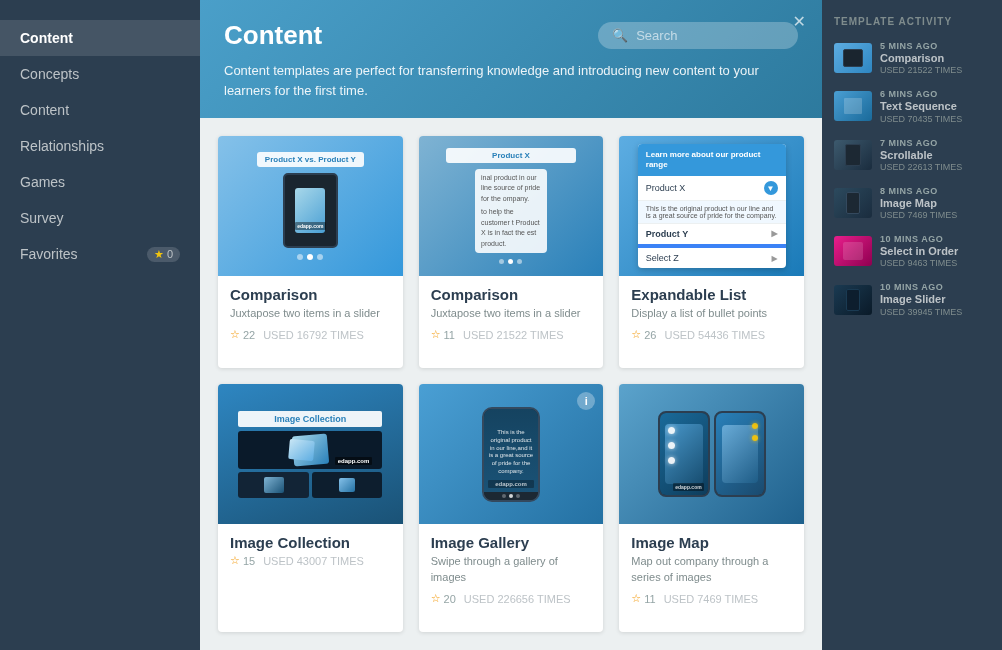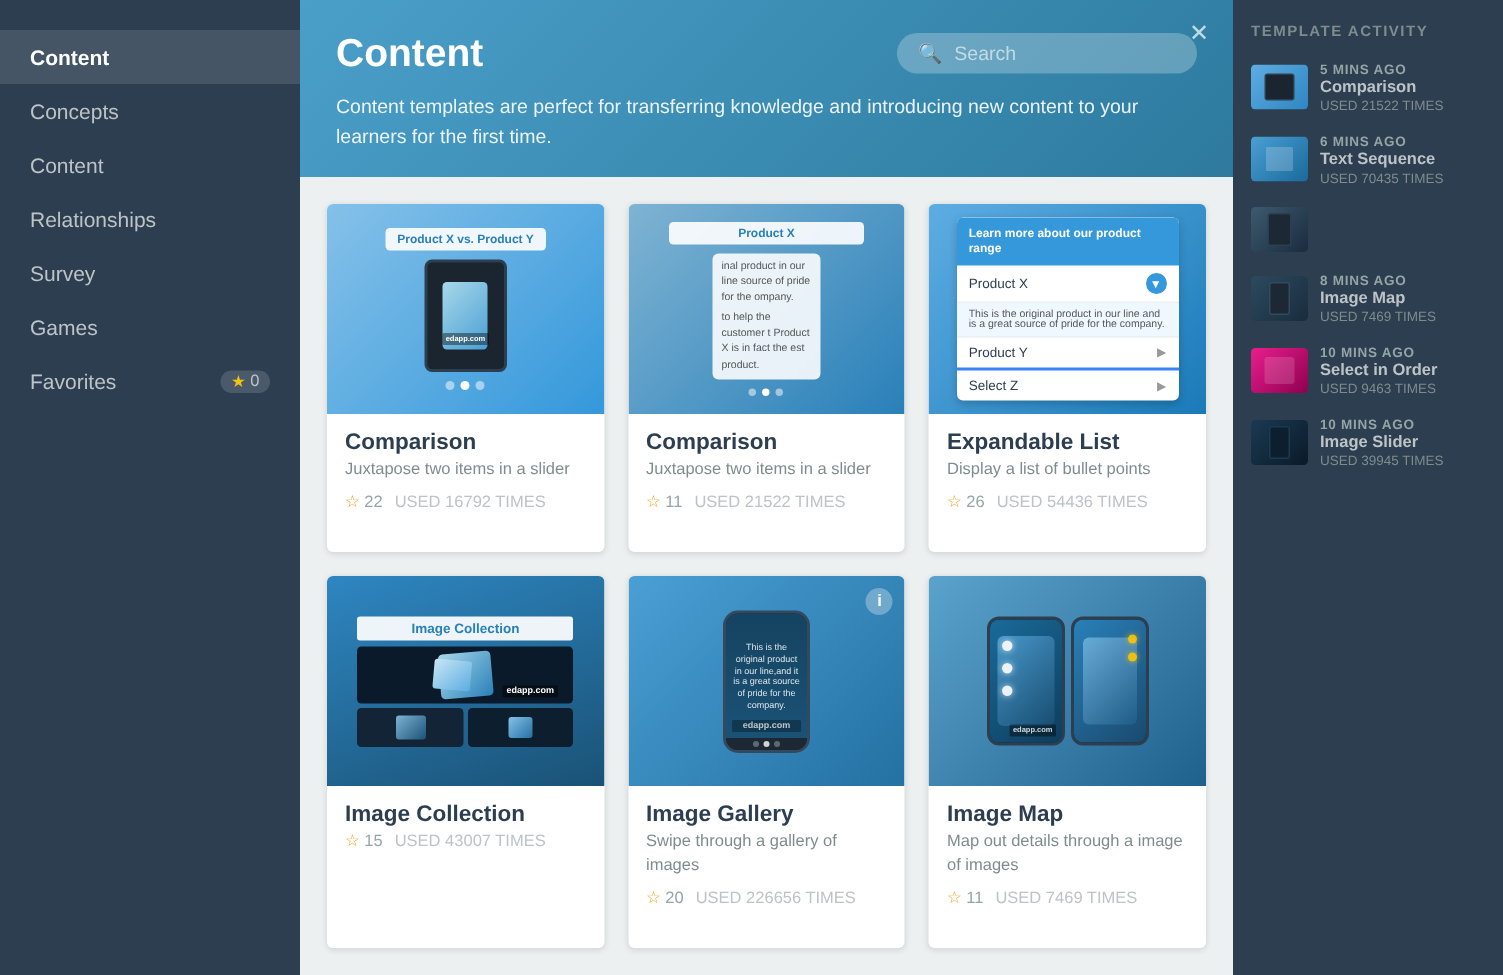--- a/index.html
+++ b/index.html
@@ -290,24 +290,24 @@
     <div class="sidebar-item">
       <span>Concepts</span>
     </div>
     <div class="sidebar-item">
       <span>Content</span>
     </div>
     <div class="sidebar-item">
       <span>Relationships</span>
     </div>
     <div class="sidebar-item">
+      <span>Games</span>
+    </div>
+    <div class="sidebar-item">
       <span>Survey</span>
-    </div>
-    <div class="sidebar-item">
-      <span>Games</span>
     </div>
     <div class="sidebar-item favorites">
       <span>Favorites</span>
       <span class="favorites-badge">
         <span style="color:#f1c40f">★</span>
         <span>0</span>
       </span>
     </div>
   </div>
 
@@ -391,21 +391,21 @@
         <div class="card-preview preview-expandable">
           <div style="position:relative;display:flex;flex-direction:column;align-items:center;justify-content:center;width:100%;height:100%;">
             <div style="width:80%;background:#fff;border-radius:4px;overflow:hidden;box-shadow:0 2px 6px rgba(0,0,0,0.2);">
               <div style="background:#3498db;color:#fff;padding:6px 8px;font-size:8px;font-weight:600;line-height:1.3;">Learn more about our product range</div>
               <div style="padding:0;">
                 <div style="display:flex;justify-content:space-between;align-items:center;padding:5px 8px;border-bottom:1px solid #ecf0f1;font-size:9px;color:#2c3e50;">
                   <span>Product X</span>
                   <div style="background:#3498db;color:#fff;border-radius:50%;width:14px;height:14px;display:flex;align-items:center;justify-content:center;font-size:8px;">▼</div>
                 </div>
                 <div style="padding:4px 8px;background:#f0f8ff;font-size:7px;color:#555;border-bottom:1px solid #ecf0f1;">This is the original product in our line and is a great source of pride for the company.</div>
-                <div style="display:flex;justify-content:space-between;align-items:flex-start;padding:5px 8px;border-bottom:2px solid #3b82f6;font-size:9px;color:#2c3e50;">
+                <div style="display:flex;justify-content:space-between;align-items:flex-start;padding:5px 8px;border-bottom:4px solid #3b82f6;font-size:9px;color:#2c3e50;font-weight:bold;">
                   <span>Product Y</span>
                   <div style="color:#999;font-size:8px;">▶</div>
                 </div>
                 <div style="display:flex;justify-content:space-between;align-items:center;padding:5px 8px;font-size:9px;color:#2c3e50;">
                   <span>Select Z</span>
                   <div style="color:#999;font-size:8px;">▶</div>
                 </div>
               </div>
             </div>
           </div>
@@ -508,21 +508,21 @@
                     <div style="width:6px;height:6px;border-radius:50%;background:rgba(255,200,0,0.9);box-shadow:0 0 4px rgba(255,200,0,0.7);"></div>
                     <div style="width:6px;height:6px;border-radius:50%;background:rgba(255,200,0,0.9);box-shadow:0 0 4px rgba(255,200,0,0.7);"></div>
                   </div>
                 </div>
               </div>
             </div>
           </div>
         </div>
         <div class="card-info">
           <div class="card-name">Image Map</div>
-          <div class="card-desc">Map out details through a image of images</div>
+          <div class="card-desc">Map out company through a series of images</div>
           <div class="card-stats">
             <span class="star-count">
               <span class="star">☆</span>
               <span>11</span>
             </span>
             <span class="used-count">USED 7469 TIMES</span>
           </div>
         </div>
       </div>
 
@@ -557,20 +557,25 @@
         <div class="activity-used">USED 70435 TIMES</div>
       </div>
     </div>
 
     <div class="activity-item">
       <div class="activity-thumb">
         <div class="activity-thumb-img thumb-dark" style="background:linear-gradient(135deg,#3d5a6e,#1a2c3e);">
           <div style="width:16px;height:22px;background:#1c2833;border-radius:2px;border:1px solid #2c3e50;"></div>
         </div>
       </div>
+      <div class="activity-info">
+        <div class="activity-time">7 MINS AGO</div>
+        <div class="activity-name">Scrollable</div>
+        <div class="activity-used">USED 22613 TIMES</div>
+      </div>
     </div>
 
     <div class="activity-item">
       <div class="activity-thumb">
         <div class="activity-thumb-img thumb-dark" style="background:linear-gradient(135deg,#2c4a5e,#1a2c3e);">
           <div style="width:14px;height:22px;background:#1c2833;border-radius:2px;border:1px solid #34495e;"></div>
         </div>
       </div>
       <div class="activity-info">
         <div class="activity-time">8 MINS AGO</div>

